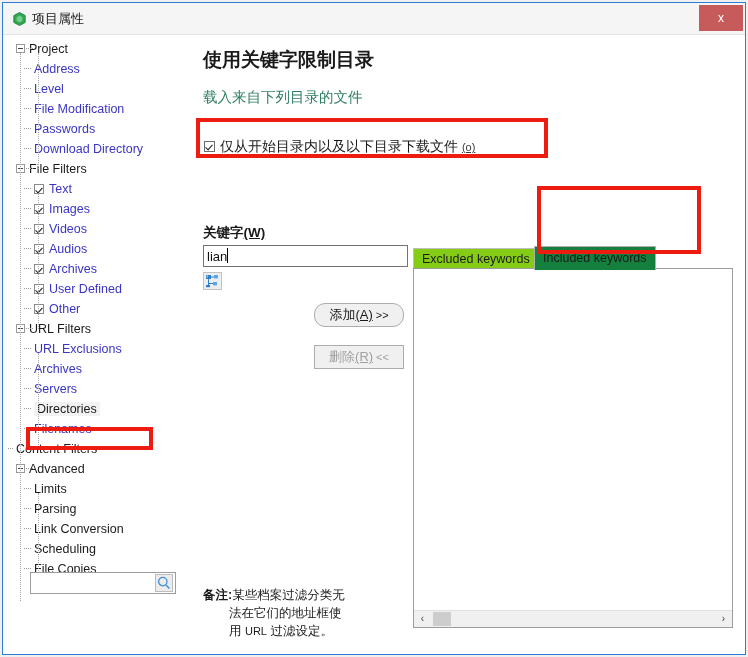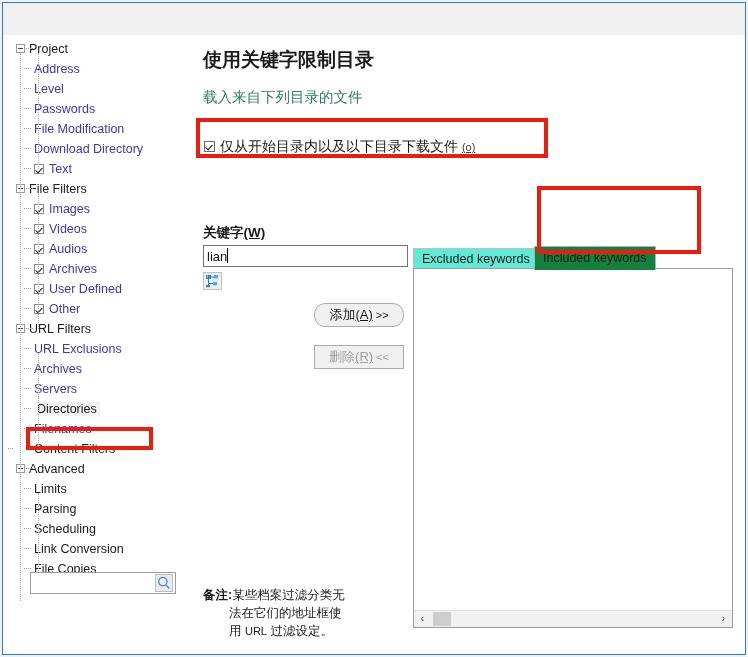--- a/index.html
+++ b/index.html
@@ -292,21 +292,21 @@
     height: 22px;
   }
   .tab {
     position: absolute;
     top: 2px;
     height: 28px;
     line-height: 20px;
     padding: 0 8px;
     font-size: 12.5px;
     color: #1a1a1a;
-    background: #5eead4;
+    background: #84cc16;
     border: 1px solid #c0c0c0;
     border-bottom: none;
     box-sizing: border-box;
     white-space: nowrap;
     cursor: pointer;
   }
   .tab.active {
     top: 0;
     height: 24px;
     line-height: 23px;
@@ -362,51 +362,59 @@
   .anno-opt   { left: 196px; top: 118px; width: 352px; height: 40px; }
   .anno-tab   { left: 537px; top: 186px; width: 164px; height: 68px; }
   .anno-dir   { left: 26px;  top: 427px; width: 127px; height: 23px; }
 </style>
 </head>
 <body>
 
 <div id="app">
   <div class="window">
 
+    <div class="titlebar">
+      <svg class="title-icon" viewBox="0 0 13 14">
+        <polygon points="6.5,0.5 12.2,3.6 12.2,10.4 6.5,13.5 0.8,10.4 0.8,3.6" fill="#2fa84f" stroke="#1c7a36" stroke-width="0.8"></polygon>
+        <polygon points="6.5,3.6 9.4,5.2 9.4,8.8 6.5,10.4 3.6,8.8 3.6,5.2" fill="#8fd8a3" opacity="0.75"></polygon>
+      </svg>
+      <div class="title-text">项目属性</div>
+      <div class="close-btn">x</div>
+    </div>
 
     <div class="client">
 
       <div class="tree-pane">
         <div id="tree-host" style="position: relative;">
             <div class="tree-node root"><span class="expander" style="left: 8px;"></span><span class="dash" style="left: 18px;"></span><span class="tree-label" style="margin-left: 21px; text-align: center;">Project</span></div>
             <div class="tree-node"><span class="dash" style="left: 16px;"></span><span class="tree-label" style="margin-left: 26px;">Address</span></div>
             <div class="tree-node"><span class="dash" style="left: 16px;"></span><span class="tree-label" style="margin-left: 26px;">Level</span></div>
+            <div class="tree-node"><span class="dash" style="left: 16px;"></span><span class="tree-label" style="margin-left: 26px;">File Modification</span></div>
             <div class="tree-node"><span class="dash" style="left: 16px;"></span><span class="tree-label" style="margin-left: 26px;">Passwords</span></div>
-            <div class="tree-node"><span class="dash" style="left: 16px;"></span><span class="tree-label" style="margin-left: 26px;">File Modification</span></div>
             <div class="tree-node"><span class="dash" style="left: 16px;"></span><span class="tree-label" style="margin-left: 26px;">Download Directory</span></div>
+            <div class="tree-node root"><span class="expander" style="left: 8px;"></span><span class="dash" style="left: 18px;"></span><span class="tree-label" style="margin-left: 21px;">File Filters</span></div>
             <div class="tree-node"><span class="dash" style="left: 16px;"></span><span class="cbx" style="left: 26px;"></span><span class="tree-label" style="margin-left: 41px;">Text</span></div>
-            <div class="tree-node root"><span class="expander" style="left: 8px;"></span><span class="dash" style="left: 18px;"></span><span class="tree-label" style="margin-left: 21px;">File Filters</span></div>
             <div class="tree-node"><span class="dash" style="left: 16px;"></span><span class="cbx" style="left: 26px;"></span><span class="tree-label" style="margin-left: 41px;">Images</span></div>
             <div class="tree-node"><span class="dash" style="left: 16px;"></span><span class="cbx" style="left: 26px;"></span><span class="tree-label" style="margin-left: 41px;">Videos</span></div>
             <div class="tree-node"><span class="dash" style="left: 16px;"></span><span class="cbx" style="left: 26px;"></span><span class="tree-label" style="margin-left: 41px;">Audios</span></div>
             <div class="tree-node"><span class="dash" style="left: 16px;"></span><span class="cbx" style="left: 26px;"></span><span class="tree-label" style="margin-left: 41px;">Archives</span></div>
             <div class="tree-node"><span class="dash" style="left: 16px;"></span><span class="cbx" style="left: 26px;"></span><span class="tree-label" style="margin-left: 41px;">User Defined</span></div>
             <div class="tree-node"><span class="dash" style="left: 16px;"></span><span class="cbx" style="left: 26px;"></span><span class="tree-label" style="margin-left: 41px;">Other</span></div>
             <div class="tree-node root"><span class="expander" style="left: 8px;"></span><span class="dash" style="left: 18px;"></span><span class="tree-label" style="margin-left: 21px;">URL Filters</span></div>
             <div class="tree-node"><span class="dash" style="left: 16px;"></span><span class="tree-label" style="margin-left: 26px;">URL Exclusions</span></div>
             <div class="tree-node"><span class="dash" style="left: 16px;"></span><span class="tree-label" style="margin-left: 26px;">Archives</span></div>
             <div class="tree-node"><span class="dash" style="left: 16px;"></span><span class="tree-label" style="margin-left: 26px;">Servers</span></div>
             <div class="tree-node selected"><span class="dash" style="left: 16px;"></span><span class="tree-label" style="margin-left: 26px;">Directories</span></div>
             <div class="tree-node"><span class="dash" style="left: 16px;"></span><span class="tree-label" style="margin-left: 26px;">Filenames</span></div>
-            <div class="tree-node plain"><span class="dash" style="left: -2px;"></span><span class="tree-label" style="margin-left: 26px;">Content Filters</span></div>
+            <div class="tree-node plain"><span class="dash" style="left: -2px;"></span><span class="tree-label" style="margin-left: 8px;">Content Filters</span></div>
             <div class="tree-node root"><span class="expander" style="left: 8px;"></span><span class="dash" style="left: 18px;"></span><span class="tree-label" style="margin-left: 21px;">Advanced</span></div>
             <div class="tree-node plain"><span class="dash" style="left: 16px;"></span><span class="tree-label" style="margin-left: 26px;">Limits</span></div>
             <div class="tree-node plain"><span class="dash" style="left: 16px;"></span><span class="tree-label" style="margin-left: 26px;">Parsing</span></div>
+            <div class="tree-node plain"><span class="dash" style="left: 16px;"></span><span class="tree-label" style="margin-left: 26px;">Link Conversion</span></div>
             <div class="tree-node plain"><span class="dash" style="left: 16px;"></span><span class="tree-label" style="margin-left: 26px;">Scheduling</span></div>
-            <div class="tree-node plain"><span class="dash" style="left: 16px;"></span><span class="tree-label" style="margin-left: 26px;">Link Conversion</span></div>
             <div class="tree-node plain"><span class="dash" style="left: 16px;"></span><span class="tree-label" style="margin-left: 26px;">File Copies</span></div>
             <div class="tree-node plain"></div>
             <span class="vline" style="left: 12px; top: 14px; height: 556px;"></span>
             <span class="vline" style="left: 30px; top: 14px; height: 116px;"></span>
             <span class="vline" style="left: 30px; top: 154px; height: 136px;"></span>
             <span class="vline" style="left: 30px; top: 314px; height: 96px;"></span>
             <span class="vline" style="left: 30px; top: 454px; height: 96px;"></span>
           </div>
         <div class="tree-search">
           <div class="magnifier">

